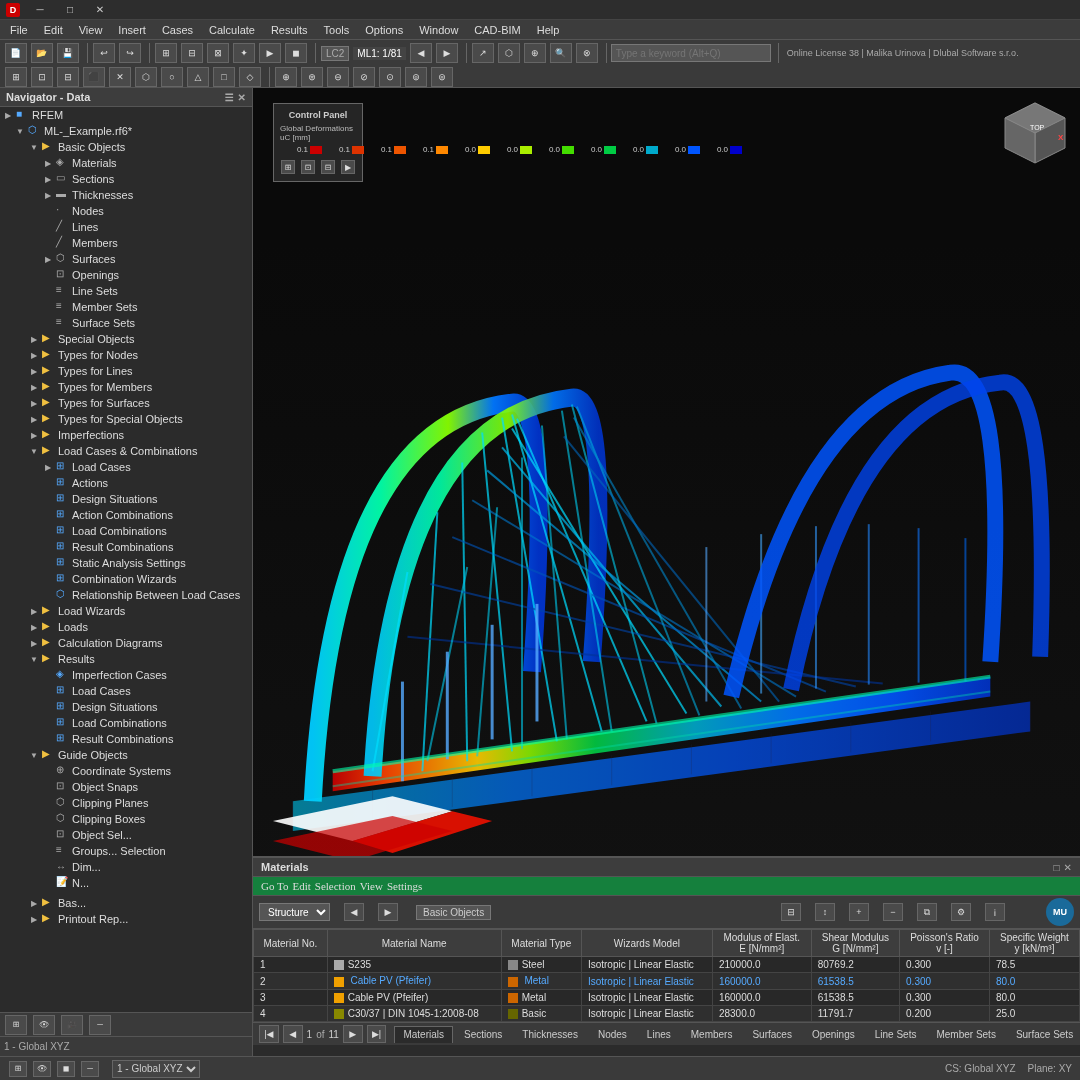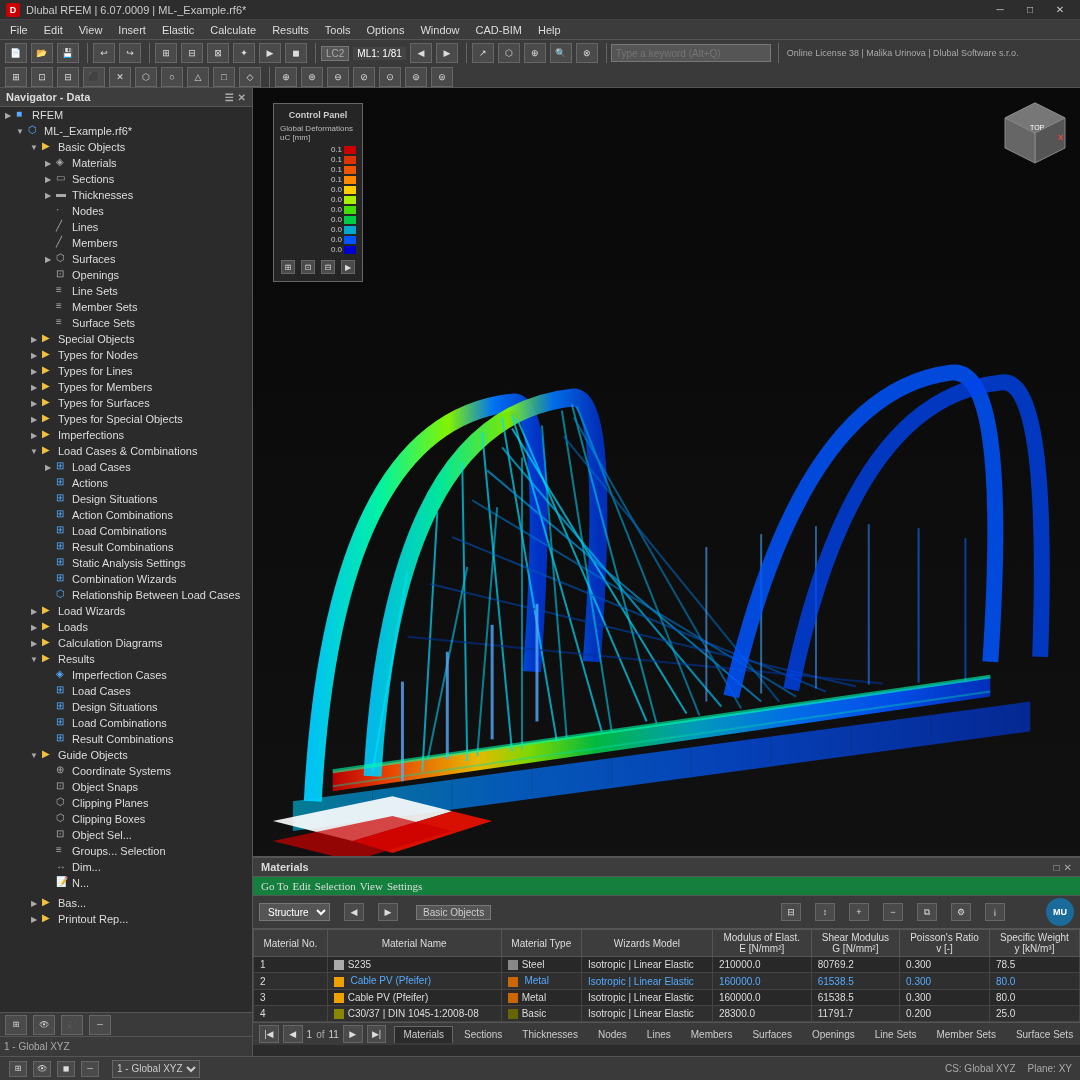--- a/index.html
+++ b/index.html
@@ -35,21 +35,21 @@
 
     .tree-item { display: flex; align-items: center; padding: 1px 0; cursor: pointer; white-space: nowrap; }
     .tree-item .expand-arrow { width: 12px; height: 12px; display: flex; align-items: center; justify-content: center; color: #aaa; font-size: 8px; flex-shrink: 0; }
     .tree-item .item-icon { width: 14px; height: 14px; margin: 0 2px; flex-shrink: 0; font-size: 10px; }
     .tree-item .item-label { color: #ddd; font-size: 11px; }
 
     
     #viewport { flex: 1; background: #0a0a0a; position: relative; overflow: hidden; }
     #control-panel { position: absolute; top: 15px; left: 20px; background: rgba(40,40,40,0.9); border: 1px solid #666; padding: 6px; width: 90px; }
     #control-panel .cp-title { font-size: 9px; color: #ccc; margin-bottom: 4px; font-weight: bold; text-align: center; }
-    .colorbar { display: flex; flex-direction: column; align-items: flex-end; }
+    .colorbar { display: flex; flex-direction: row; align-items: flex-end; }
     .cb-row { display: flex; align-items: center; gap: 2px; margin-bottom: 1px; }
     .cb-swatch { width: 12px; height: 8px; }
     .cb-val { font-size: 8px; color: #ccc; width: 28px; text-align: right; }
 
     #nav-cube { position: absolute; top: 10px; right: 10px; width: 70px; height: 70px; }
 
     
     #bottom-panel { position: absolute; bottom: 0; left: 0; right: 0; height: 200px; background: #2b2b2b; border-top: 2px solid #555; }
     #bp-title-bar { background: #3d3d3d; padding: 3px 8px; display: flex; align-items: center; justify-content: space-between; border-bottom: 1px solid #555; }
     #bp-title-bar .bp-title { font-size: 11px; font-weight: bold; color: #ddd; }
@@ -73,34 +73,33 @@
     .folder-icon { color: #f0c040; }
 
     
     #bridge-svg { width: 100%; height: 100%; }
   </style>
 </head>
 <body>
 
 <div id="title-bar">
   <div class="app-icon">D</div>
-  <span class="title-text">Dlubal RFEM | 6.07.0009 | ML-_Example.rf6*</span>
   <div class="win-controls">
     <button class="win-btn">─</button>
     <button class="win-btn">□</button>
     <button class="win-btn close">✕</button>
   </div>
 </div>
 
 <div id="menu-bar">
   <span class="menu-item">File</span>
   <span class="menu-item">Edit</span>
   <span class="menu-item">View</span>
   <span class="menu-item">Insert</span>
-  <span class="menu-item">Elastic</span>
+  <span class="menu-item">Cases</span>
   <span class="menu-item">Calculate</span>
   <span class="menu-item">Results</span>
   <span class="menu-item">Tools</span>
   <span class="menu-item">Options</span>
   <span class="menu-item">Window</span>
   <span class="menu-item">CAD-BIM</span>
   <span class="menu-item">Help</span>
 </div>
 
 <div id="toolbar-area">

